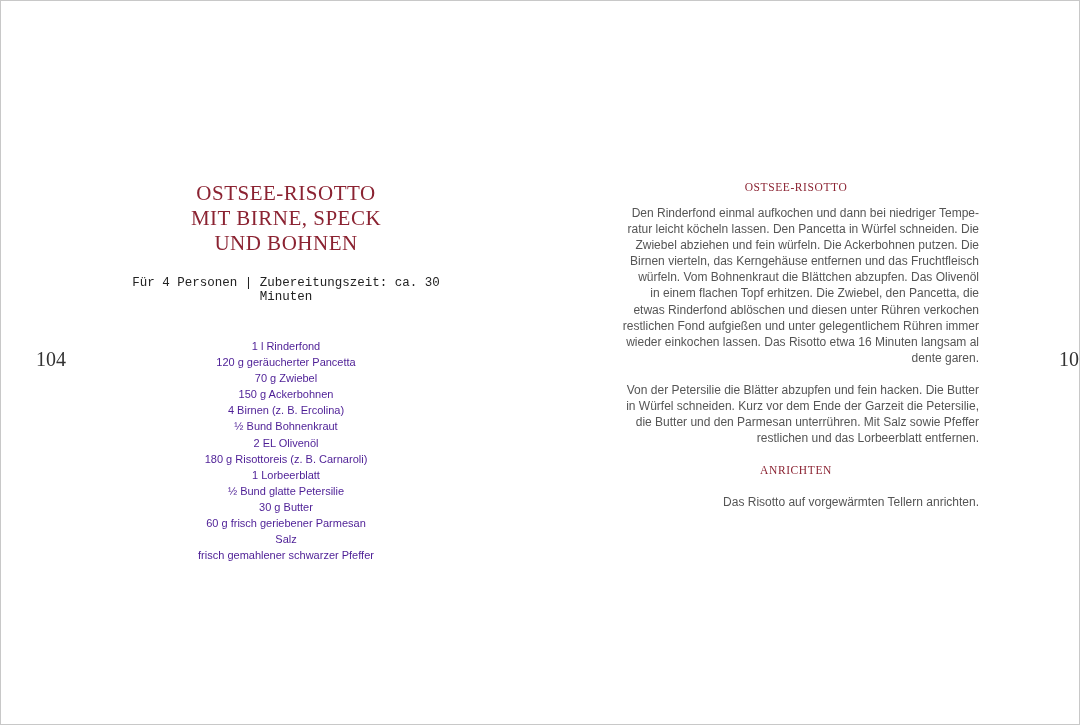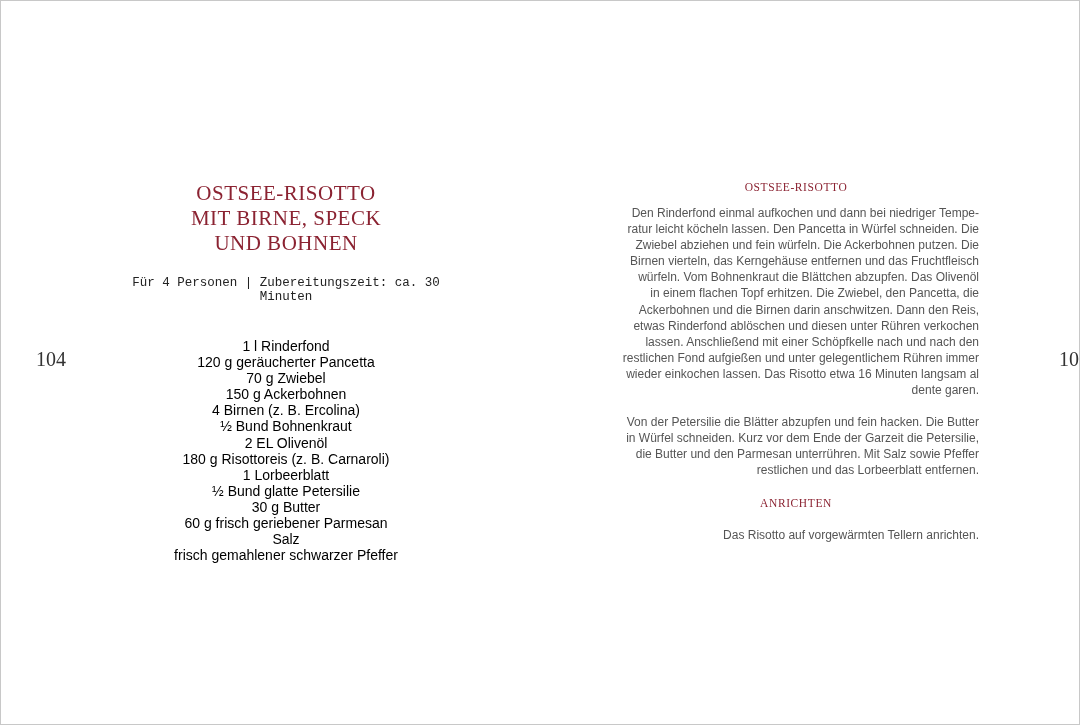--- a/index.html
+++ b/index.html
@@ -48,23 +48,23 @@
       margin-top: 20px;
       font-family: Liberation Mono, monospace;
       font-size: 12.5px;
       color: #222222;
     }
     .ingredients {
       list-style: none;
       margin: 34px 0 4px 0;
       padding: 0;
       font-family: "Liberation Sans", "DejaVu Sans", sans-serif;
-      font-size: 14px;
+      font-size: 11px;
       line-height: 16.1px;
-      color: #000000;
+      color: #4c1d95;
     }
     .ingredients li { margin: 0; padding: 0; }
 
     .right-page {
       position: absolute;
       left: 612px;
       top: 178px;
       width: 366px;
       text-align: center;
       font-family: "Liberation Sans", "DejaVu Sans", sans-serif;
@@ -120,23 +120,21 @@
 
   <div class="right-page">
     <h2 class="section-heading">OSTSEE-RISOTTO</h2>
     <p class="paragraph">
       <span class="line">Den Rinderfond einmal aufkochen und dann bei niedriger Tempe-</span>
       <span class="line">ratur leicht köcheln lassen. Den Pancetta in Würfel schneiden. Die</span>
       <span class="line">Zwiebel abziehen und fein würfeln. Die Ackerbohnen putzen. Die</span>
       <span class="line">Birnen vierteln, das Kerngehäuse entfernen und das Fruchtfleisch</span>
       <span class="line">würfeln. Vom Bohnenkraut die Blättchen abzupfen. Das Olivenöl</span>
       <span class="line">in einem flachen Topf erhitzen. Die Zwiebel, den Pancetta, die</span>
-      <span class="line">Ackerbohnen und die Birnen darin anschwitzen. Dann den Reis,</span>
       <span class="line">etwas Rinderfond ablöschen und diesen unter Rühren verkochen</span>
-      <span class="line">lassen. Anschließend mit einer Schöpfkelle nach und nach den</span>
       <span class="line">restlichen Fond aufgießen und unter gelegentlichem Rühren immer</span>
       <span class="line">wieder einkochen lassen. Das Risotto etwa 16 Minuten langsam al</span>
       <span class="line">dente garen.</span>
     </p>
     <p class="paragraph">
       <span class="line">Von der Petersilie die Blätter abzupfen und fein hacken. Die Butter</span>
       <span class="line">in Würfel schneiden. Kurz vor dem Ende der Garzeit die Petersilie,</span>
       <span class="line">die Butter und den Parmesan unterrühren. Mit Salz sowie Pfeffer</span>
       <span class="line">restlichen und das Lorbeerblatt entfernen.</span>
     </p>

